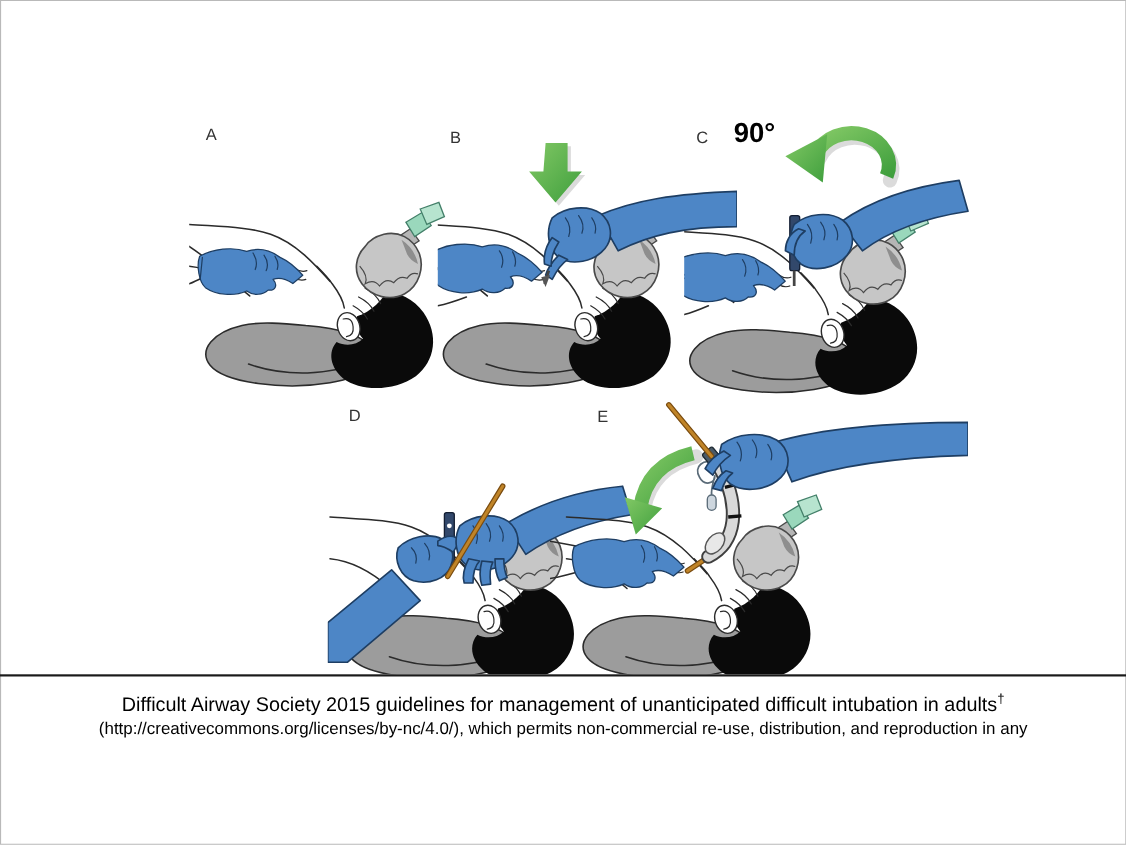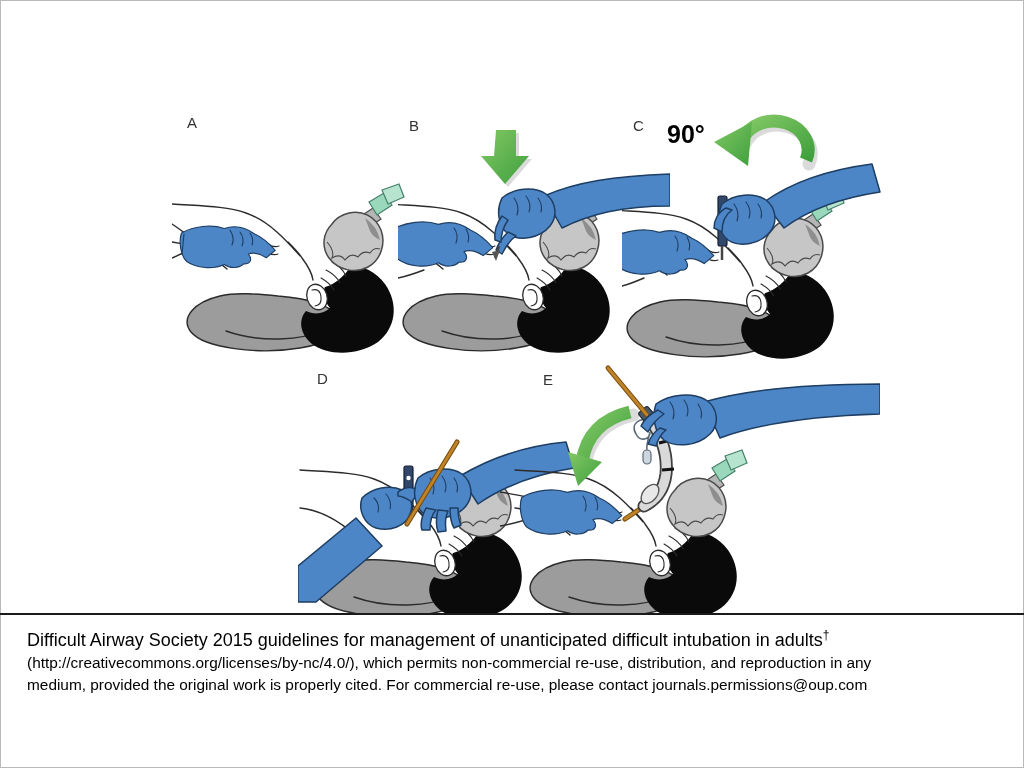--- a/index.html
+++ b/index.html
@@ -7,24 +7,24 @@
     width:1024px; height:768px; background:#ffffff; position:relative;
     overflow:hidden; font-family:"Liberation Sans", sans-serif;
     box-shadow: inset 0 0 0 1px #b9b9b9;
   }
   .fig { position:absolute; left:0; top:0; width:1024px; height:613px; }
   svg.panel { position:absolute; overflow:hidden; }
   .plabel {
     position:absolute; font-size:15px; color:#333; letter-spacing:.5px;
   }
   .rot {
-    position:absolute; left:667px; top:120px; font-size:25px; font-weight:bold; color:#000;
+    position:absolute; left:667px; top:107px; font-size:25px; font-weight:bold; color:#000;
   }
   .rule { position:absolute; left:0; top:613px; width:1024px; height:2px; background:#1a1a1a; }
-  .caption { position:absolute; left:27px; top:624px; width:970px; color:#000; }
+  .caption { position:absolute; left:27px; top:624px; width:970px; color:#000;text-align:center; }
   .cap-title { font-size:18px; line-height:23px; margin:0; font-weight:normal; }
   .cap-title sup { font-size:12px; }
   .cap-cite { font-size:15.4px; line-height:22px; }
   .cap-lic  { font-size:15.4px; line-height:22px; }
 
   
   .ln  { fill:none; stroke:#2b2b2b; stroke-width:1.4; stroke-linecap:round; }
   .lnt { fill:none; stroke:#2b2b2b; stroke-width:1.1; stroke-linecap:round; }
   .gl  { fill:#4d86c6; stroke:#1e3e63; stroke-width:1.5; stroke-linejoin:round; }
   .gf  { fill:none; stroke:#1e3e63; stroke-width:1.1; stroke-linecap:round; }
@@ -206,15 +206,14 @@
   </svg>
 
 </div>
 
 <div class="rule"></div>
 
 <div class="caption">
   <div class="cap-title"><span>Difficult Airway Society 2015 guidelines for management of unanticipated difficult intubation in adults</span><sup>†</sup></div>
   <div class="cap-lic">
     <div>(http://creativecommons.org/licenses/by-nc/4.0/), which permits non-commercial re-use, distribution, and reproduction in any</div>
-    <div>medium, provided the original work is properly cited. For commercial re-use, please contact journals.permissions@oup.com</div>
   </div>
 </div>
 
 </body></html>

